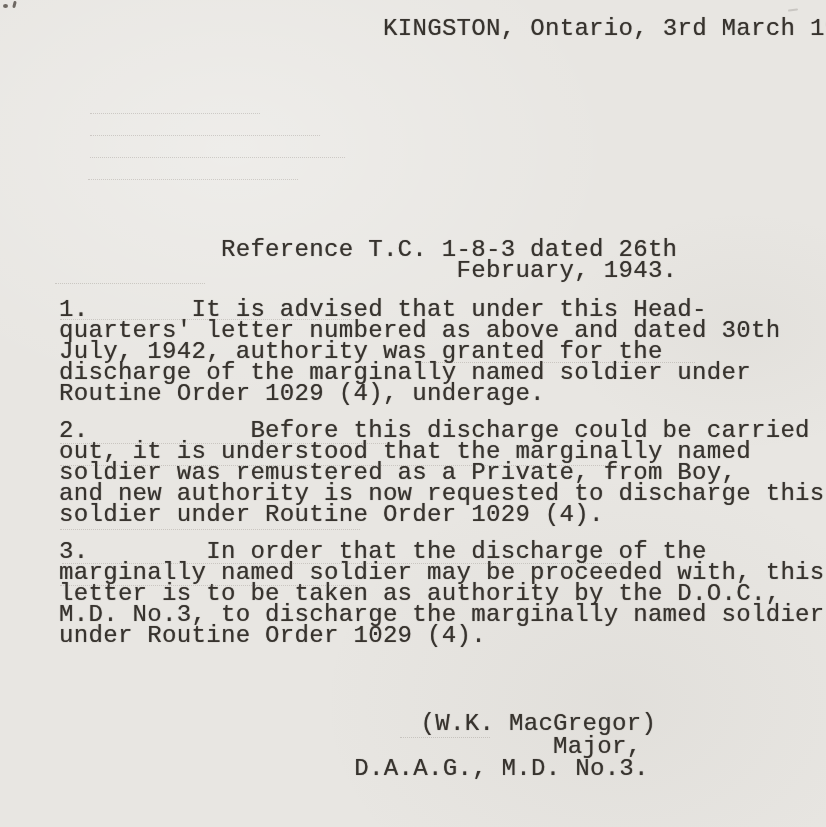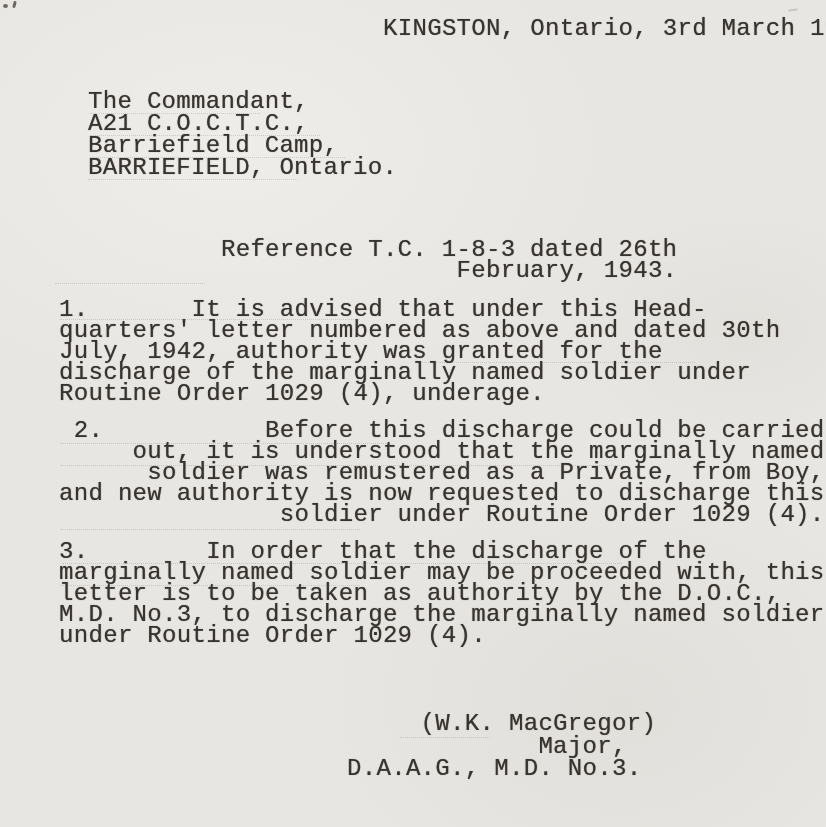--- a/index.html
+++ b/index.html
@@ -26,40 +26,36 @@
   .date{left:383px;top:18px;}
   .address{left:88px;top:91px;line-height:22px;}
   .subject{
     left:7px;top:197px;
     font-weight:bold;
     padding:0 3px 2px 40px;
     border-bottom:2px solid rgba(48,44,39,0.88);
   }
   .ref{left:59px;top:239px;text-align:right;}
   .p1{left:59px;top:299px;}
-  .p2{left:59px;top:420px;text-align:right;}
+  .p2{left:59px;top:420px;}
   .p3{left:59px;top:541px;}
-  .sig{left:347px;top:713px;line-height:22.5px;}
+  .sig{left:347px;top:713px;line-height:22.5px;text-align:center;}
   .ghost{position:absolute;height:0;border-top:1px dotted rgba(90,84,75,0.22);}
   .mark{position:absolute;background:rgba(62,56,48,0.72);}
   .mark-a{left:3px;top:4px;width:5px;height:4px;border-radius:50%;}
   .mark-b{left:13px;top:1px;width:3px;height:7px;border-radius:2px;transform:rotate(14deg);}
   .mark-c{left:788px;top:9px;width:10px;height:2px;border-radius:1px;opacity:0.25;transform:rotate(-8deg);}
 </style>
 </head>
 <body>
 
 <div class="paper">
 
   <div class="tw date">KINGSTON, Ontario, 3rd March 1943</div>
 
-  <div class="tw address">The Commandant,
-A21 C.O.C.T.C.,
-Barriefield Camp,
-BARRIEFIELD, Ontario.</div>
 
 
   <div class="tw ref">           Reference T.C. 1-8-3 dated 26th
 February, 1943.</div>
 
   <div class="tw p1">1.       It is advised that under this Head-
 quarters' letter numbered as above and dated 30th
 July, 1942, authority was granted for the
 discharge of the marginally named soldier under
 Routine Order 1029 (4), underage.</div>

